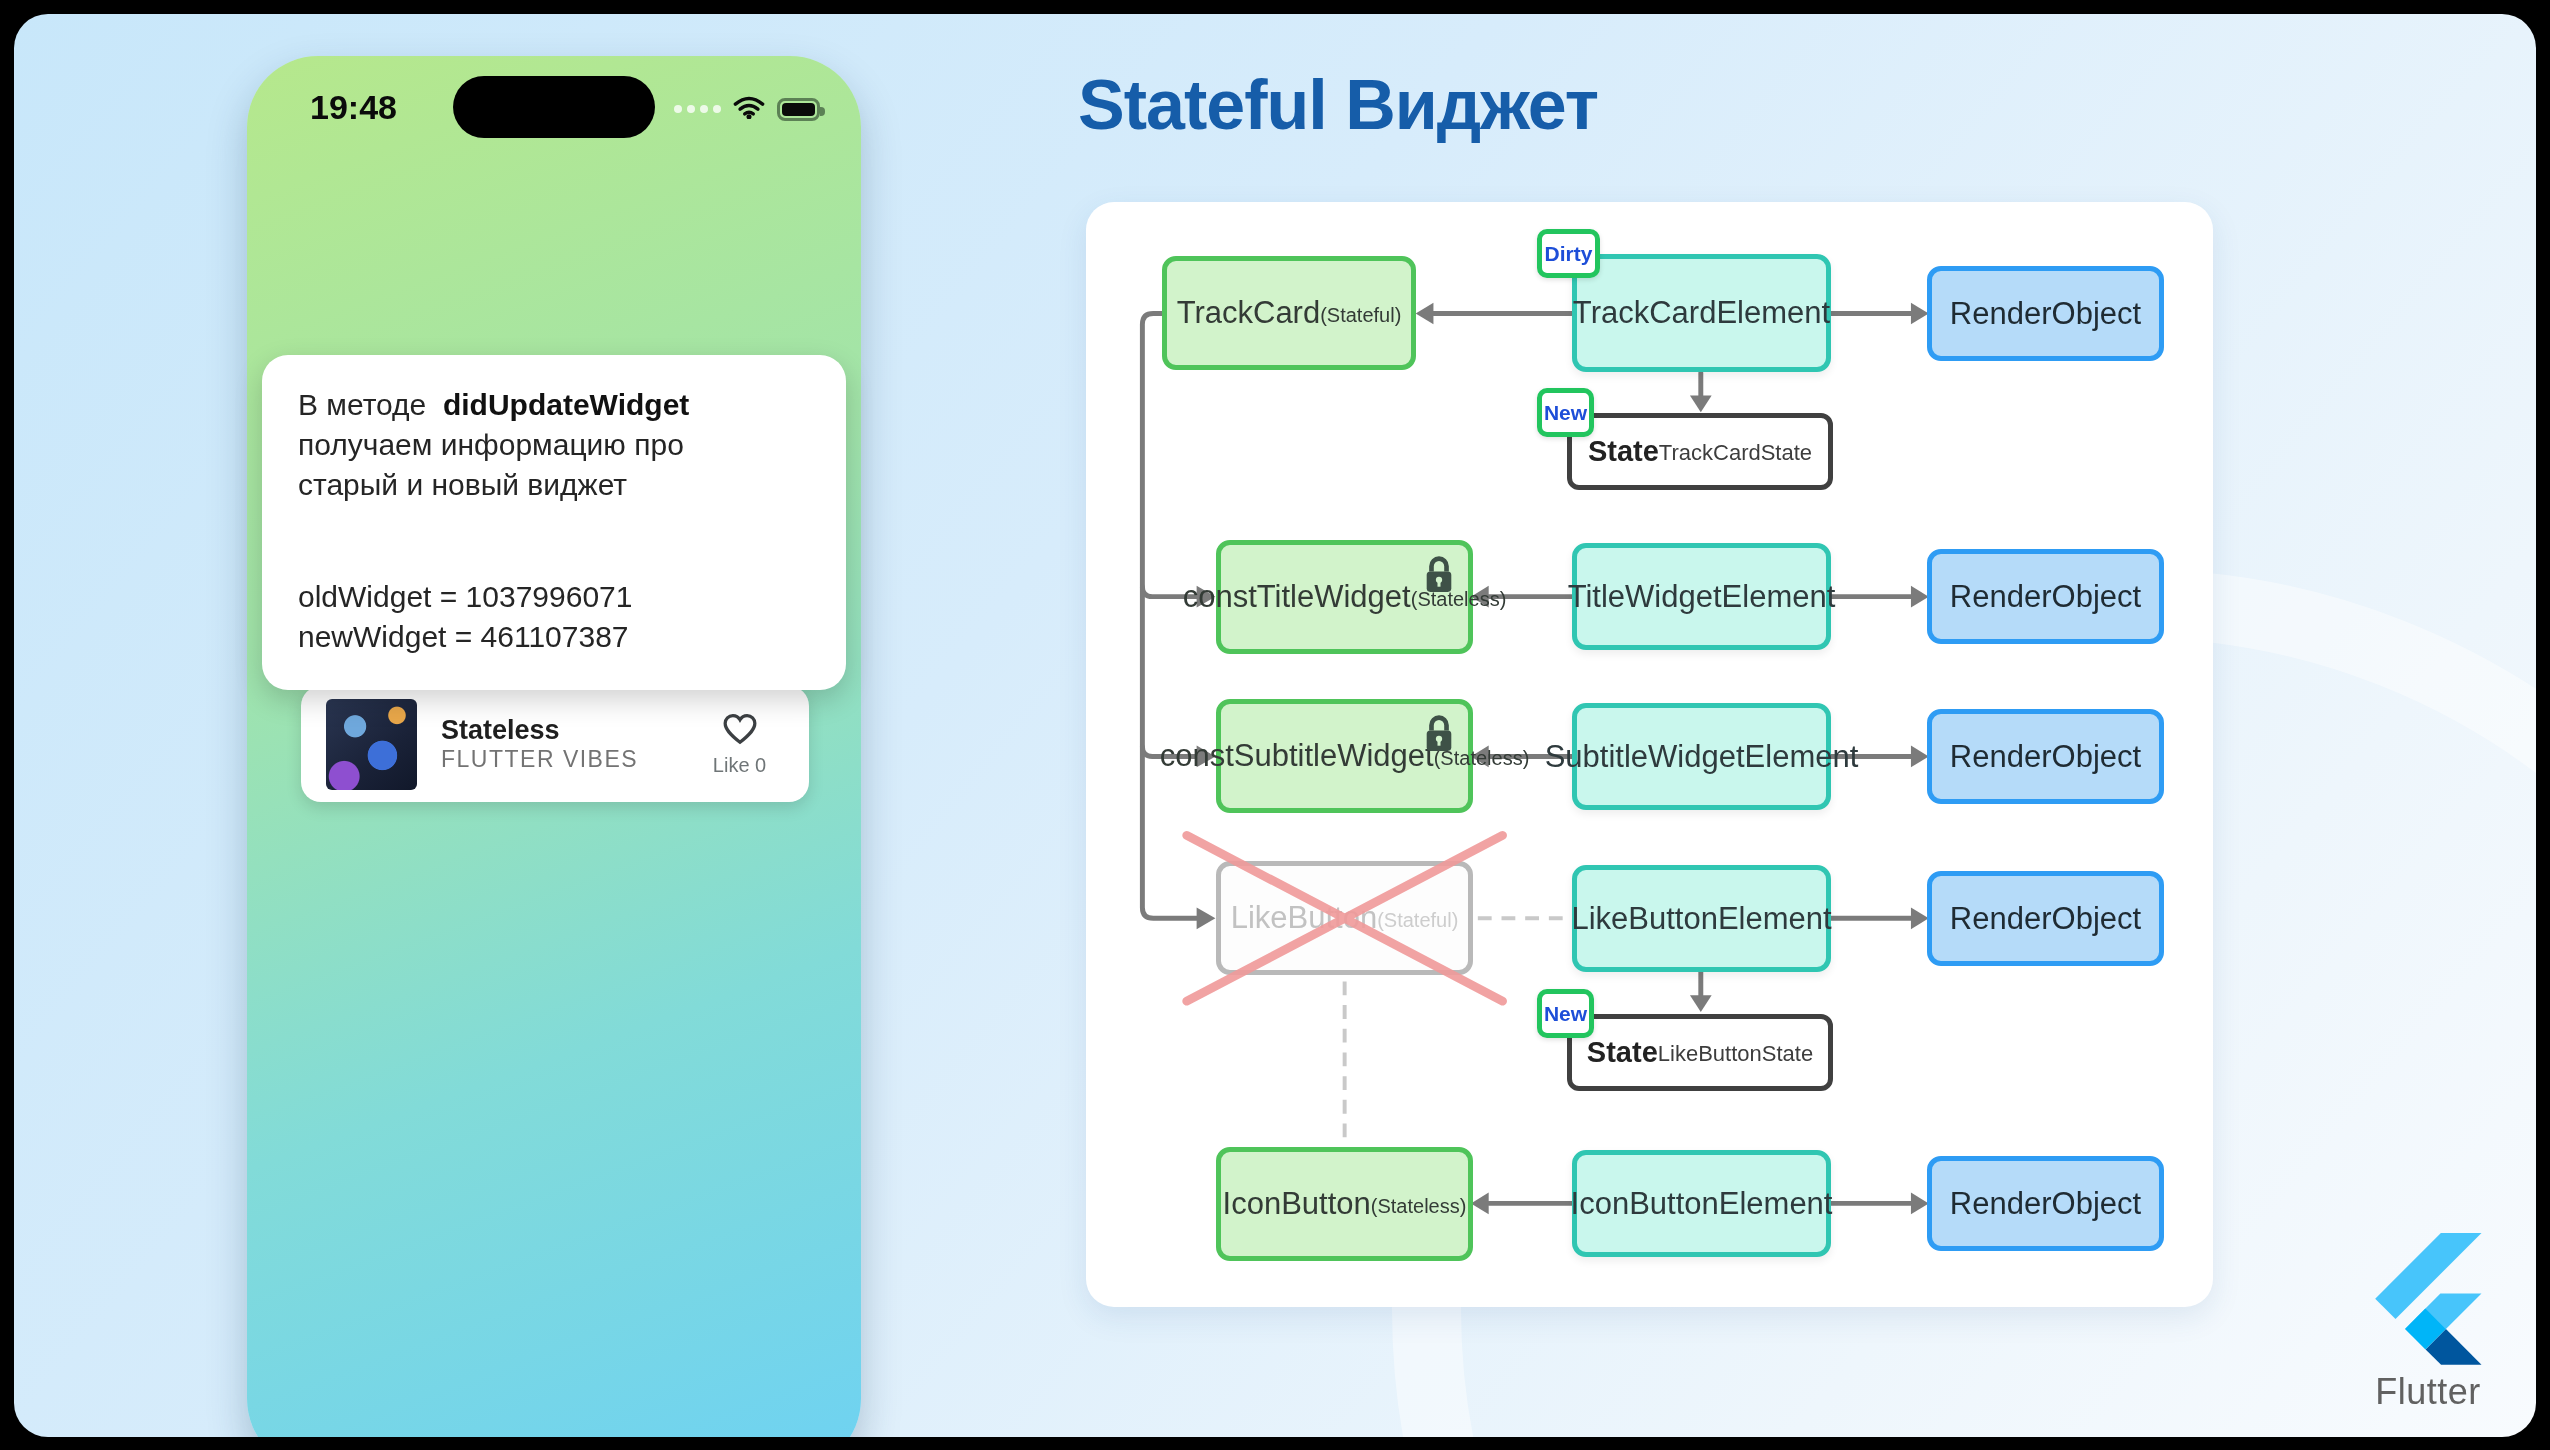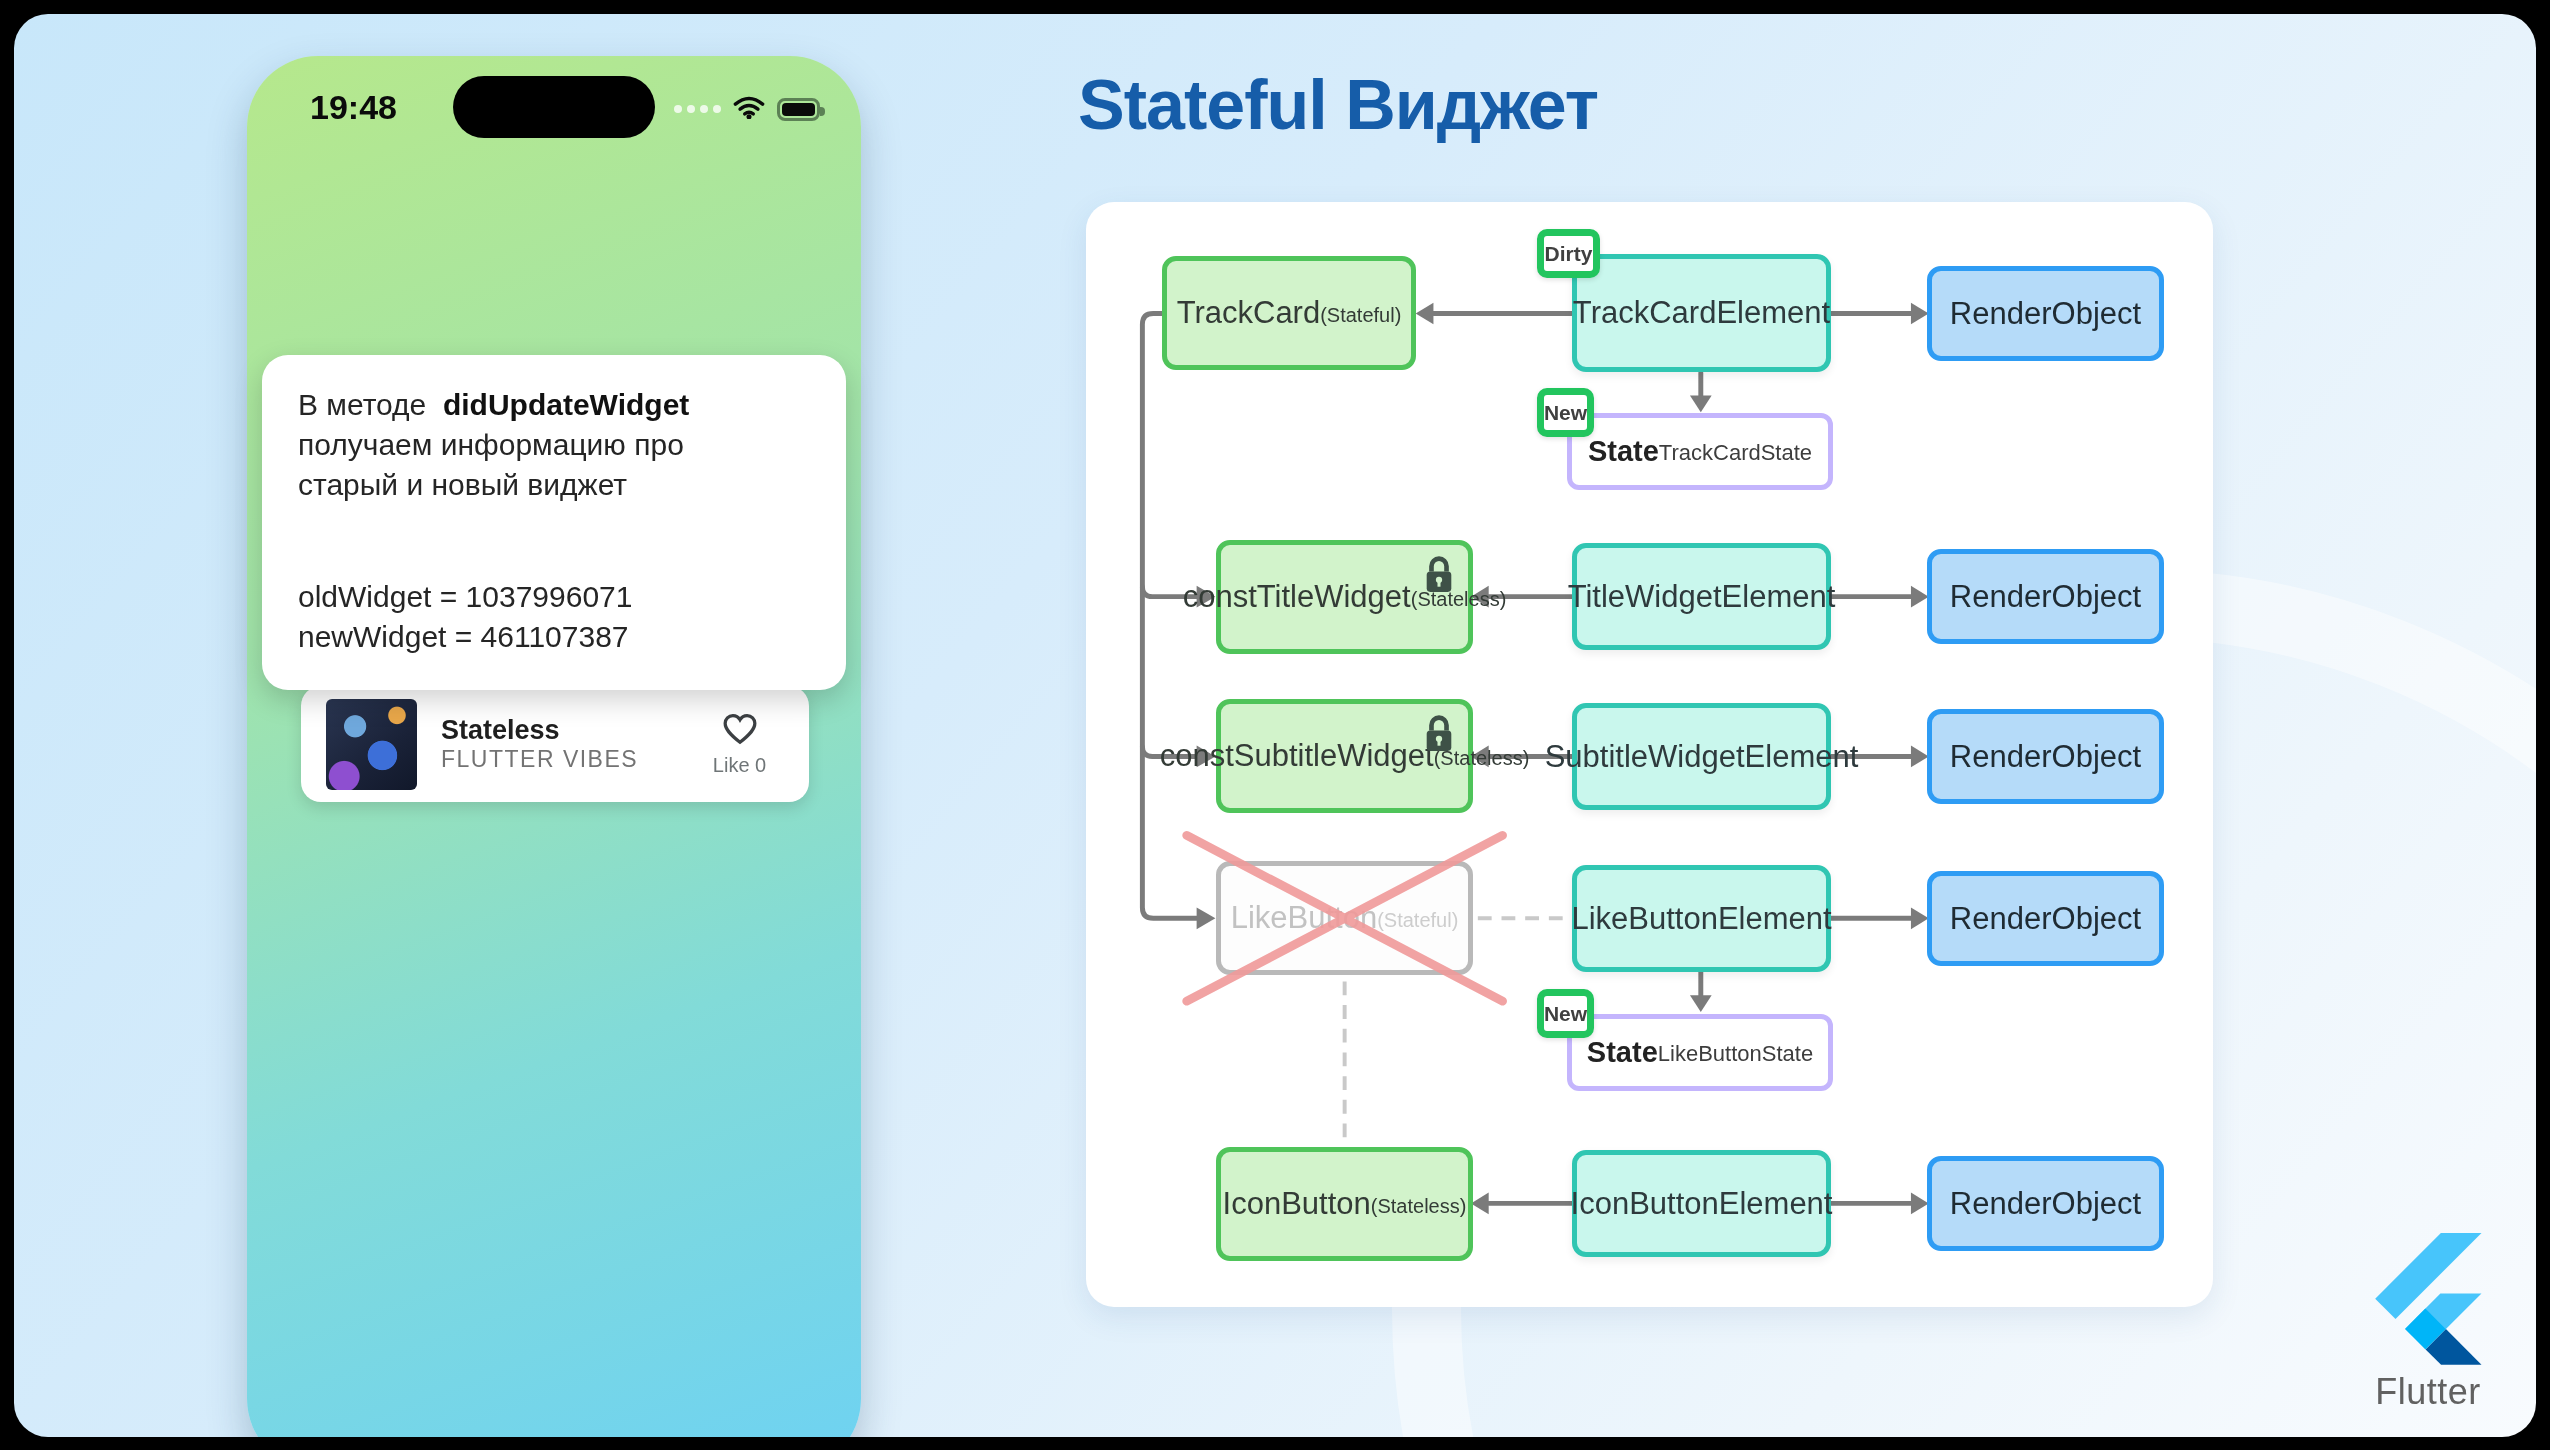--- a/index.html
+++ b/index.html
@@ -55,30 +55,30 @@
   .panel svg.layer { position:absolute; left:0; top:0; }
   .lines { z-index:1; }
   .cross { z-index:3; }
 
   .dbox { position:absolute; z-index:2; display:flex; align-items:center; justify-content:center;
           text-align:center; border-radius:14px; line-height:1.2; }
   .w-green  { background:#d2f3cb; border:5px solid #4fc45a; color:#333b36; }
   .w-ghost  { background:#fdfdfd; border:5px solid #b9b9b9; color:#c2c2c2; }
   .el-teal  { background:#c9f7ed; border:5px solid #30c6b2; color:#2e3a3d; box-shadow:0 4px 8px rgba(0,0,0,0.07); }
   .r-blue   { background:#b5dbf9; border:5px solid #2e9cf4; color:#1f2b33; }
-  .st-box   { background:#fff; border:5px solid #c4b5fd; border-radius:12px; color:#222; }
+  .st-box   { background:#fff; border:5px solid #404040; border-radius:12px; color:#222; }
   .lbl  { font-size:31px; }
   .sub  { font-size:20px; margin-top:3px; }
   .w-ghost .sub { color:#cdcdcd; }
   .st-title { font-size:29px; font-weight:700; }
   .st-sub { font-size:22px; margin-top:4px; color:#3d3d3d; }
   .lock { position:absolute; top:10px; right:12px; }
 
-  .badge { position:absolute; z-index:4; background:#fff; border:7px solid #22c55e; border-radius:10px;
-           display:flex; align-items:center; justify-content:center; font-size:21px; font-weight:700; color:#404040;
+  .badge { position:absolute; z-index:4; background:#fff; border:5px solid #22c55e; border-radius:10px;
+           display:flex; align-items:center; justify-content:center; font-size:21px; font-weight:700; color:#1d4ed8;
            box-shadow:0 2px 5px rgba(0,0,0,0.12); }
 
   
   .flutter-brand { position:absolute; right:34px; bottom:24px; width:148px; display:flex; flex-direction:column;
                    align-items:center; gap:2px; }
   .flutter-word { font-size:36px; color:#616161; letter-spacing:0.5px; }
 </style>
 </head>
 <body>
 

